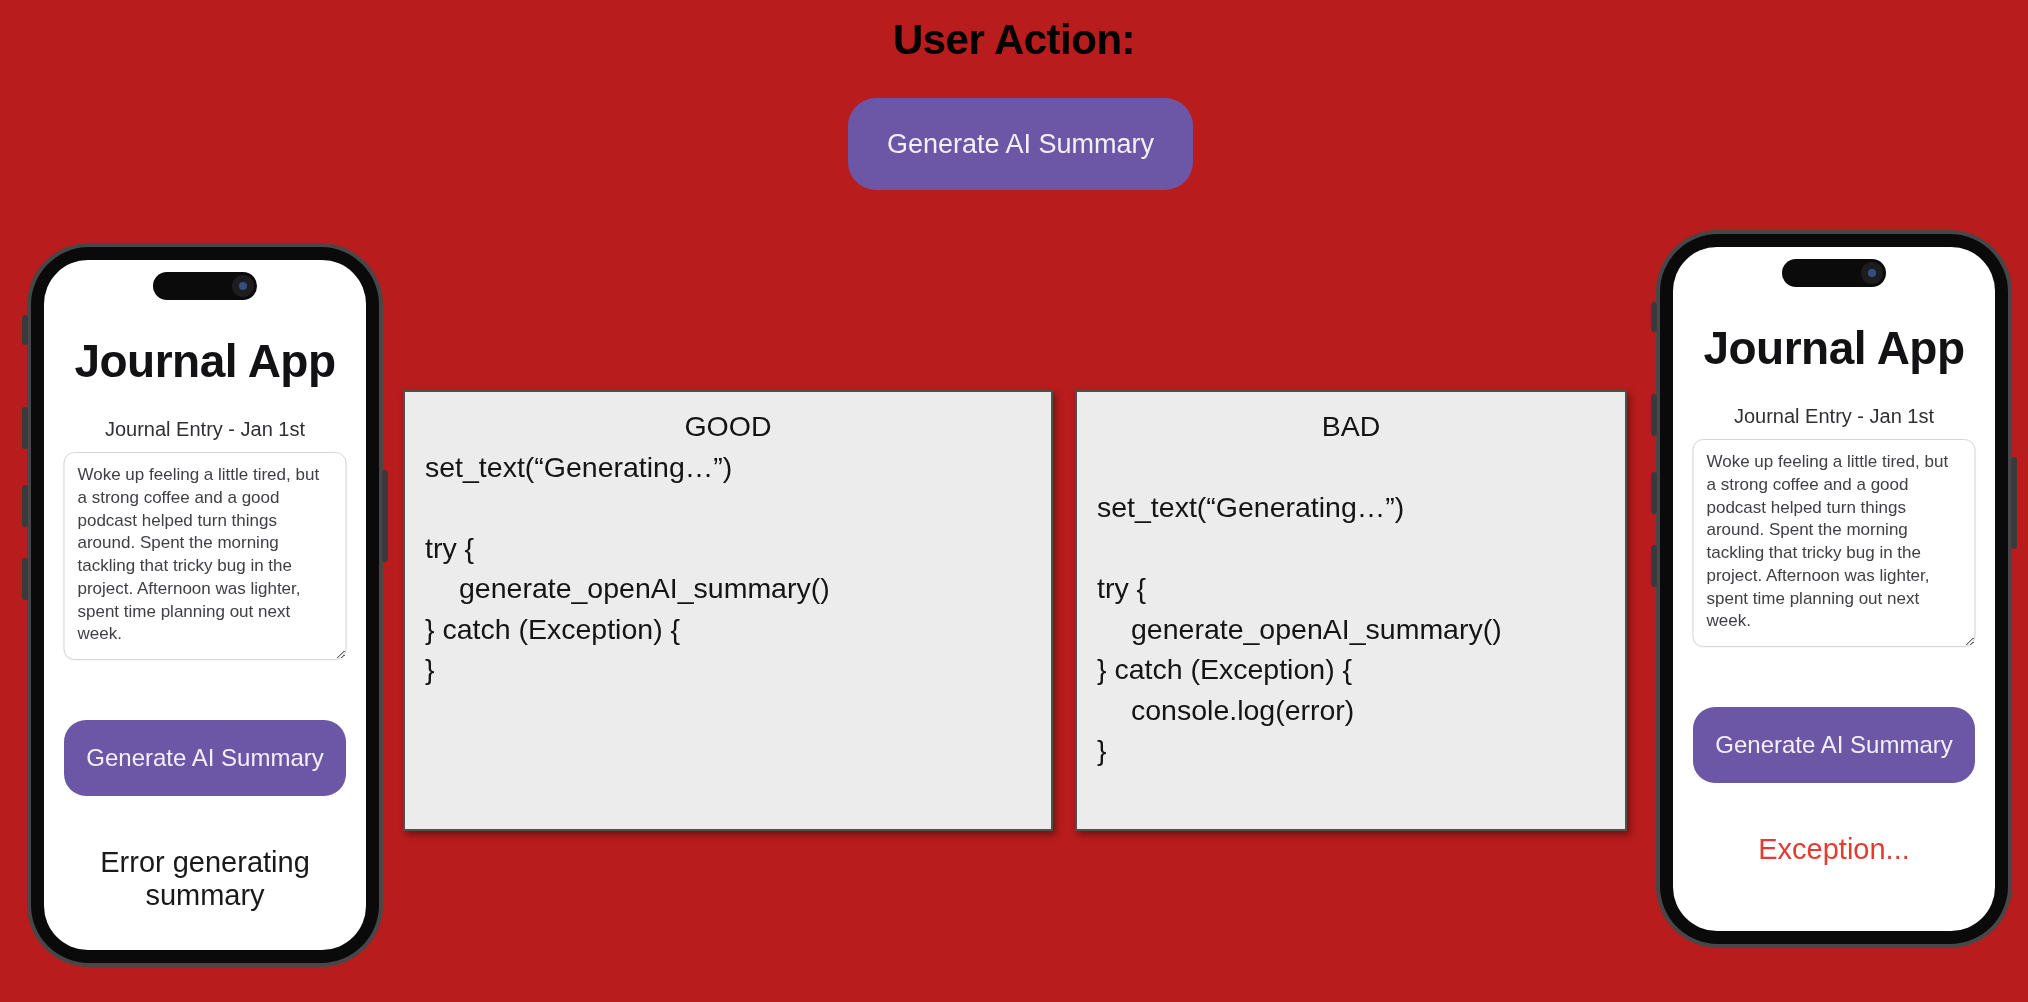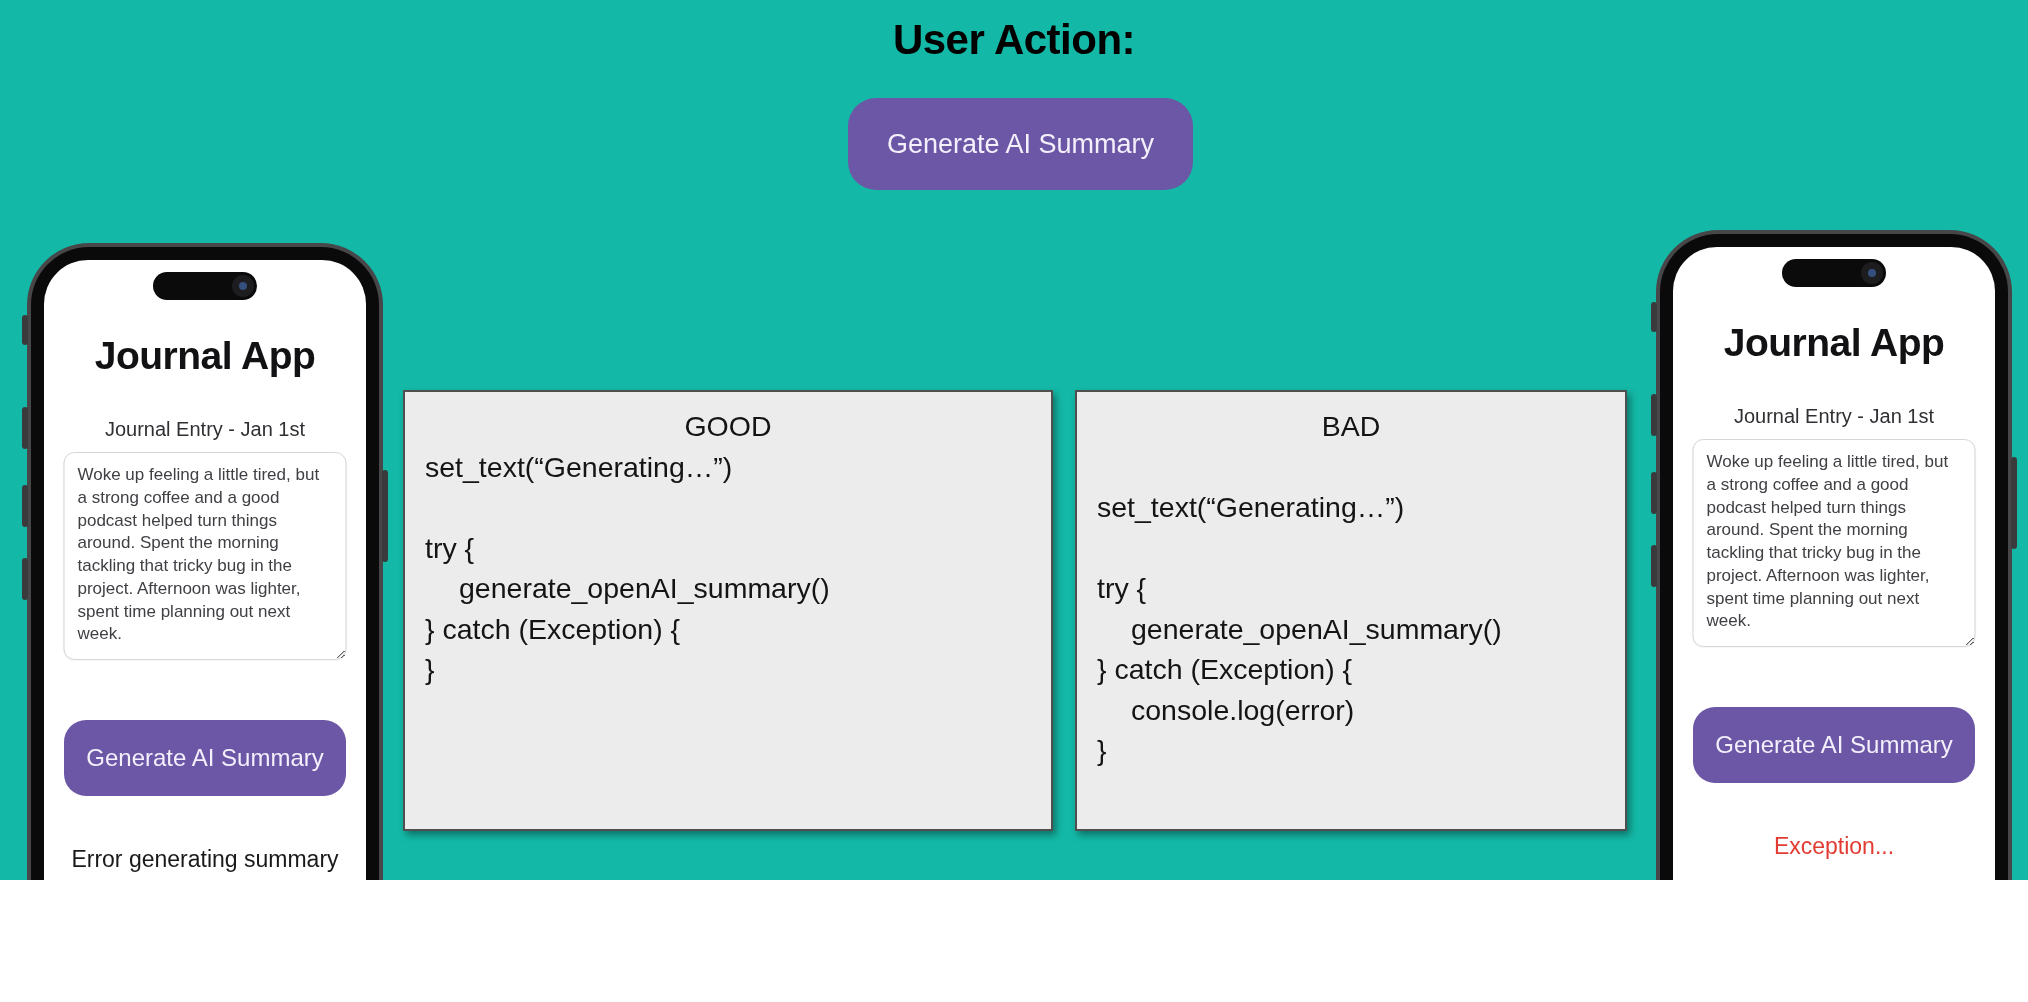--- a/index.html
+++ b/index.html
@@ -1,17 +1,17 @@
 <!DOCTYPE html>
 <html style="--purple: #6C57A6; --green: #6aa84f; --red: #e8402a; --redStatus: #e23b31; --boxBg: #ececec; --boxBorder: #4f4f4f;"><head>
 <meta charset="utf-8">
 <style>
   html,body{margin:0;padding:0;background:#fff;}
   #canvas{
-    position:relative;width:2028px;height:880px;background:#14b8a6;overflow:hidden;
+    position:relative;width:2028px;height:1002px;background:#b91c1c;overflow:hidden;
     font-family:"Liberation Sans","DejaVu Sans",sans-serif;
   }
   
   .page-title{
     position:absolute;top:16px;left:0;width:100%;text-align:center;
     font-size:42px;font-weight:bold;color:#000;letter-spacing:-0.5px;
   }
   .cta-btn{
     position:absolute;left:848px;top:98px;width:345px;height:92px;
     border:none;border-radius:28px;background:var(--purple,#6C57A6);
@@ -49,41 +49,41 @@
     width:104px;height:28px;background:#0b0b0c;border-radius:15px;
   }
   .island .camera{
     position:absolute;right:3px;top:3px;width:22px;height:22px;border-radius:50%;background:#1d1d20;
   }
   .island .camera::after{
     content:"";position:absolute;left:7px;top:7px;width:8px;height:8px;border-radius:50%;background:#35507e;
   }
   .app-title{
     position:absolute;top:74px;left:0;width:100%;text-align:center;
-    font-size:39px;font-weight:bold;color:#121214;letter-spacing:-0.5px;
+    font-size:46px;font-weight:bold;color:#121214;letter-spacing:-0.5px;
   }
   .entry-label{
     position:absolute;top:158px;left:0;width:100%;text-align:center;
     font-size:20px;color:#303034;
   }
   .journal-textarea{
     position:absolute;top:192px;left:50%;transform:translateX(-50%);
     width:283px;height:208px;box-sizing:border-box;
     border:1px solid #d5d5da;border-radius:11px;padding:11px 13px;
     font-family:inherit;font-size:17px;line-height:1.34;color:#3f3f44;
     background:#fff;resize:both;outline:none;box-shadow:0 1px 2px rgba(0,0,0,0.04);
   }
   .phone-btn{
     position:absolute;top:460px;left:50%;transform:translateX(-50%);
     width:282px;height:76px;border:none;border-radius:22px;
     background:var(--purple,#6C57A6);color:#f3effb;font-size:24px;
     font-family:inherit;cursor:pointer;
   }
   .status{
-    position:absolute;top:586px;left:0;width:100%;text-align:center;font-size:23px;
+    position:absolute;top:586px;left:0;width:100%;text-align:center;font-size:29px;
   }
   .status-error{color:#19191b;}
   .status-generating{color:var(--redStatus,#e23b31);}
 </style>
 </head>
 <body>
 
 <div id="canvas">
 
   <div class="page-title">User Action:</div>

